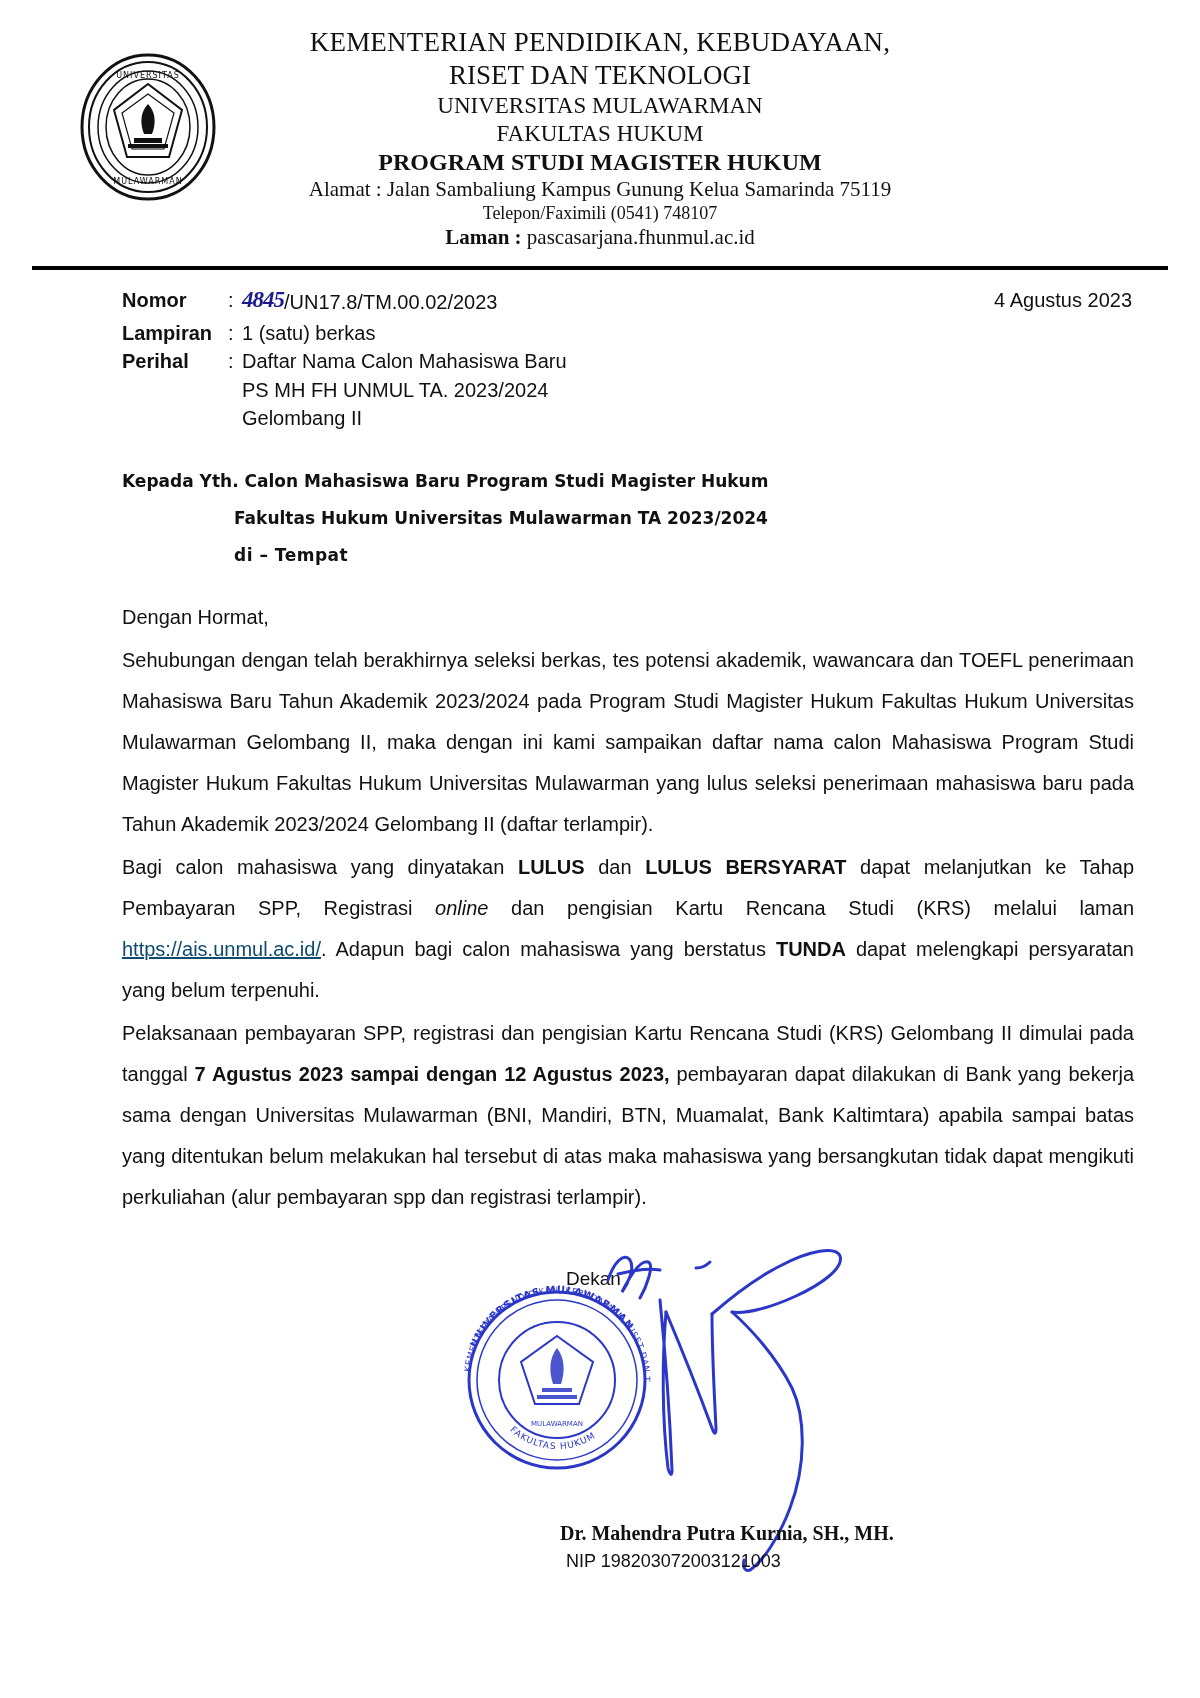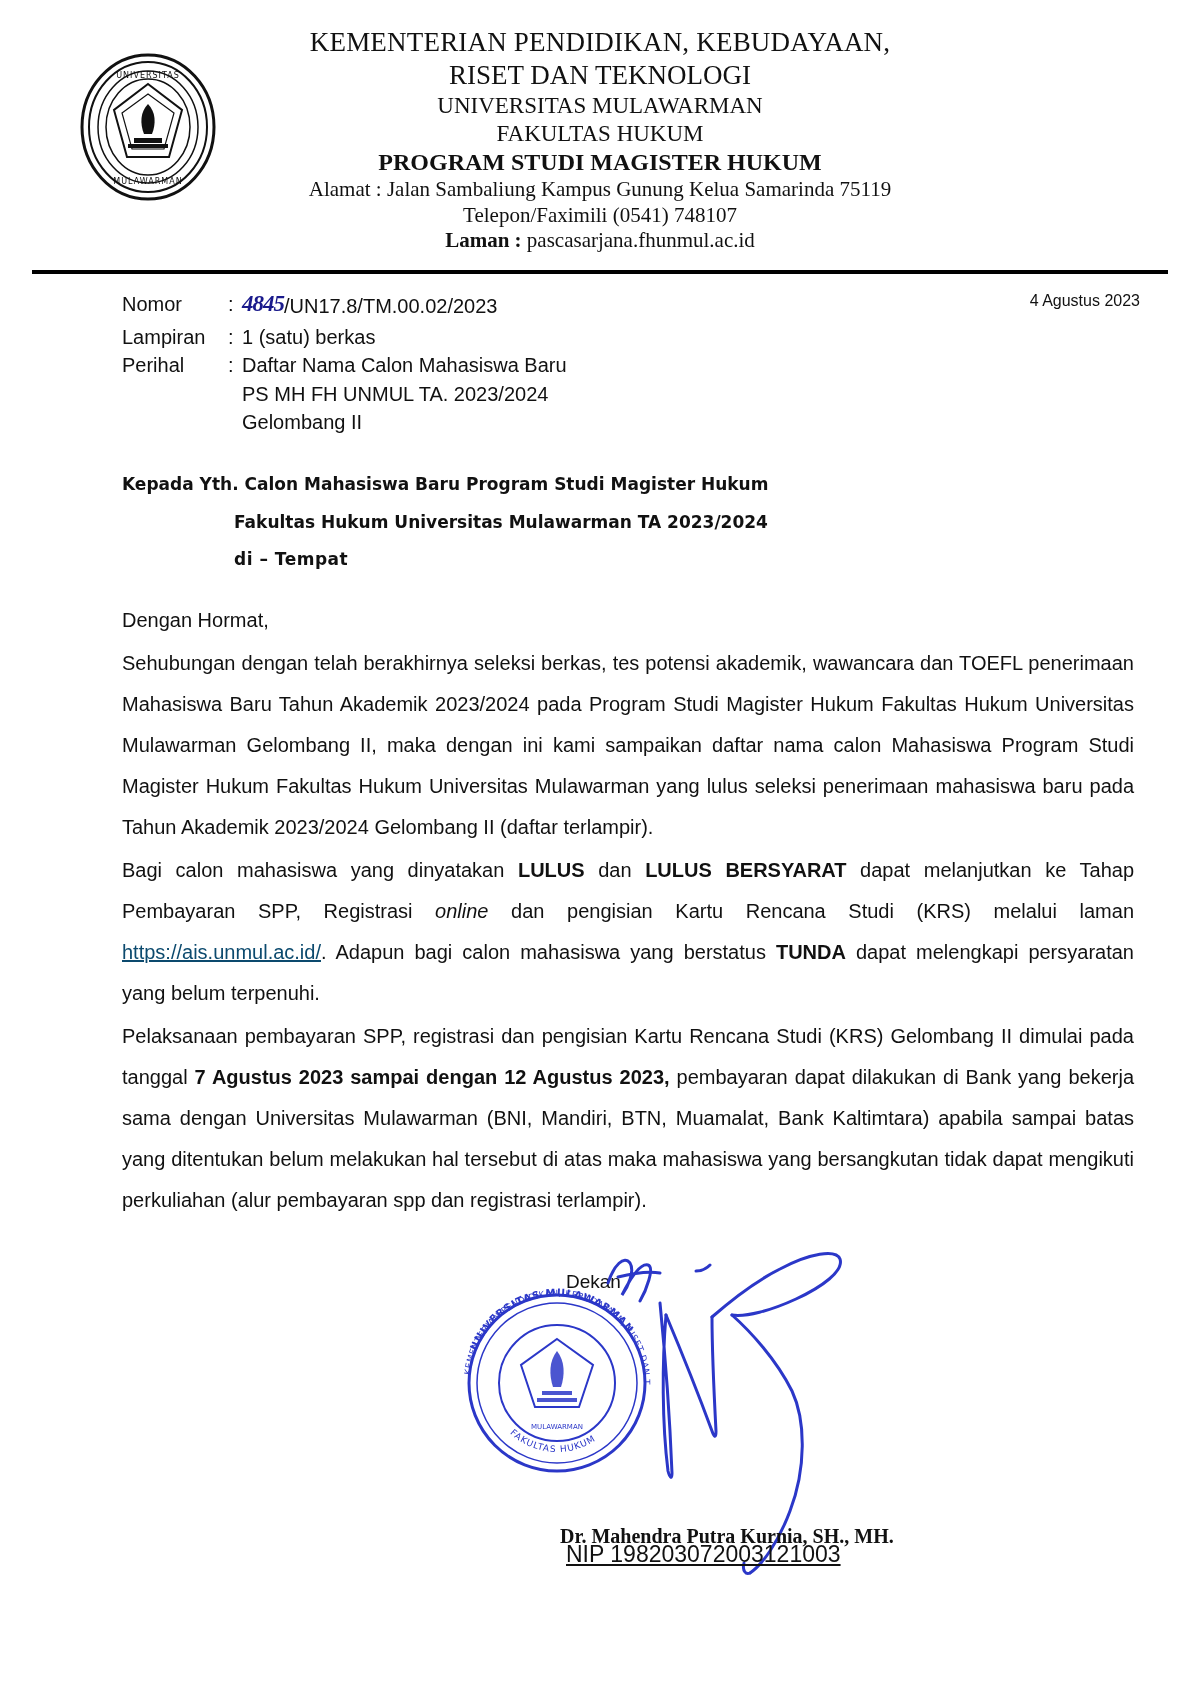--- a/index.html
+++ b/index.html
@@ -46,21 +46,21 @@
     font-size: 23px;
   }
   .lh5 {
     font-size: 24px;
     font-weight: bold;
   }
   .lh6 {
     font-size: 21px;
   }
   .lh7 {
-    font-size: 21px;
+    font-size: 18px;
   }
   .lh8 {
     font-size: 21px;
   }
   .lh8 b { font-weight: bold; }
 
   .logo-wrap {
     position: absolute;
     left: 78px;
     top: 52px;
@@ -81,43 +81,44 @@
     font-family: "Liberation Sans", sans-serif;
     font-size: 20px;
     line-height: 1.42;
   }
   .meta-row {
     display: flex;
   }
   .meta-label {
     width: 106px;
     flex: 0 0 106px;
+    font-weight: bold;
   }
   .meta-colon {
     width: 14px;
     flex: 0 0 14px;
   }
   .meta-value {
     flex: 1;
   }
   .hand-num {
     font-family: "Liberation Serif", serif;
     font-style: italic;
     font-weight: bold;
     font-size: 23px;
     color: #1a1a8c;
     letter-spacing: -1px;
     position: relative;
     top: -2px;
   }
   .meta-date {
     position: absolute;
-    right: 60px;
+    right: 68px;
     top: 0;
-    font-size: 16px;
+    font-size: 20px;
   }
   .meta-cont {
     padding-left: 120px;
   }
 
   
   .addressee {
     margin: 30px 0 0 0;
     padding: 0 60px 0 122px;
     font-family: "DejaVu Sans", sans-serif;
@@ -166,25 +167,24 @@
     left: 560px;
     top: 268px;
     font-family: Liberation Serif, serif;
     font-weight: bold;
     font-size: 20px;
     white-space: nowrap;
   }
   .sig-nip {
     position: absolute;
     left: 566px;
-    top: 284px;
+    top: 297px;
     font-family: "Liberation Sans", sans-serif;
-    font-size: 23px;
+    font-size: 18px;
     white-space: nowrap;
-    text-decoration: underline;
   }
   .stamp {
     position: absolute;
     left: 452px;
     top: 20px;
     width: 210px;
     height: 212px;
   }
   .sig-ink {
     position: absolute;

